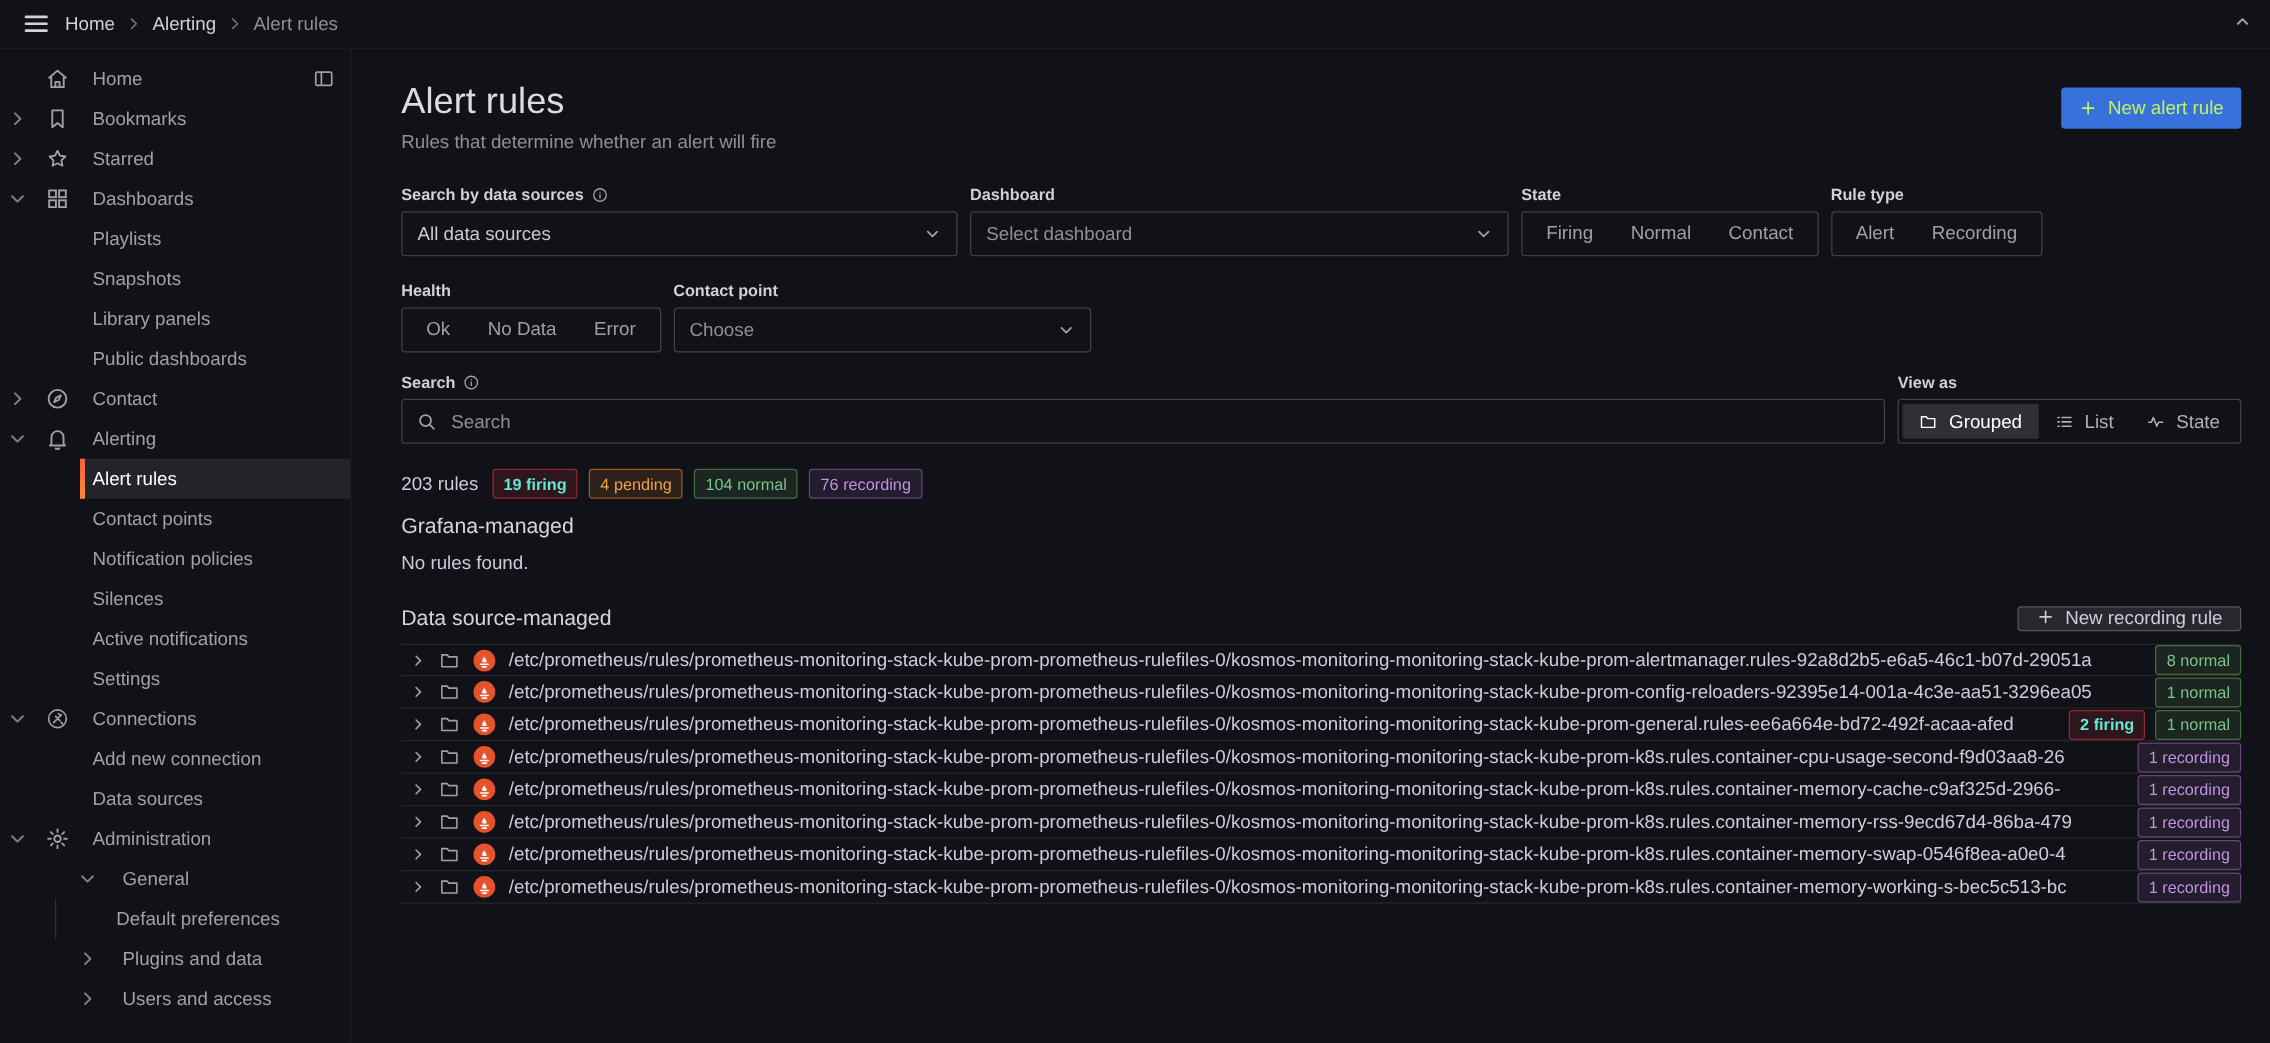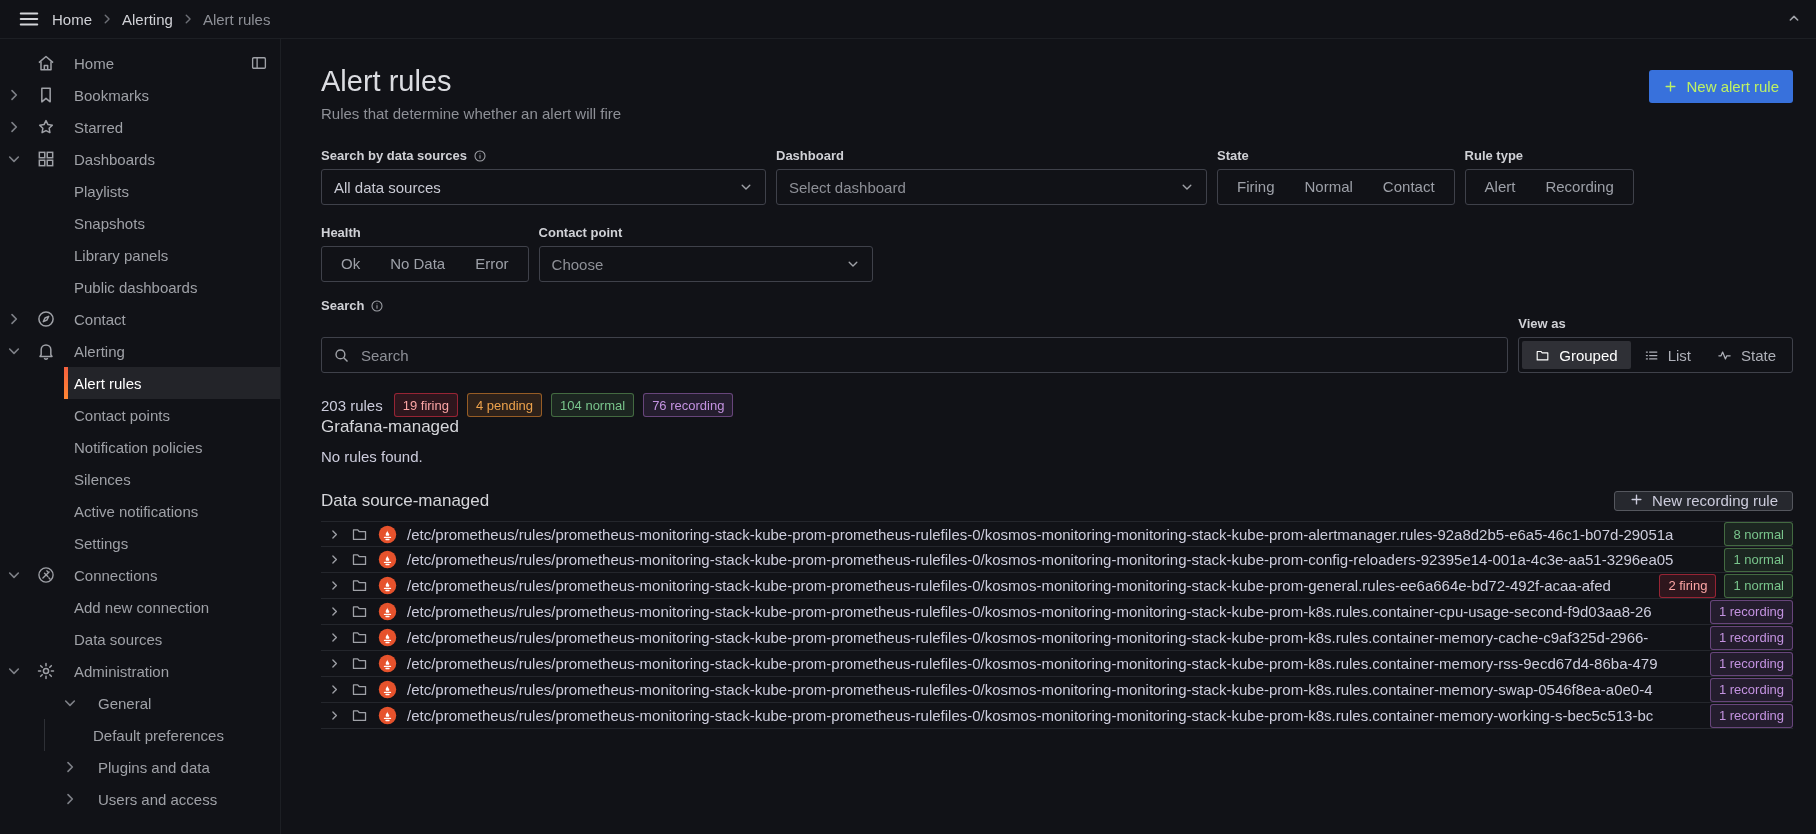--- a/index.html
+++ b/index.html
@@ -62,45 +62,45 @@
   .field-label { display:flex; align-items:center; gap:6px; font-size:13px; font-weight:700; color:#d0d1d6; margin-bottom:6px; }
   .info-ico { width:14px; height:14px; color:#9fa1a7; }
   .select { display:flex; align-items:center; justify-content:space-between; height:36px;
             border:1px solid #3f414a; border-radius:3px; padding:0 12px; cursor:pointer; background:transparent; }
   .select .sel-chev { width:14px; height:14px; color:#9fa1a7; }
   .sel-value { color:#c9cad4; }
   .sel-placeholder { color:#8e9097; }
   .radio-group { display:inline-flex; align-items:center; height:36px; border:1px solid #3f414a; border-radius:3px; padding:0 4px; }
   .radio-option { padding:0 15px; font-size:15px; font-weight:500; color:#9da0a8; cursor:pointer; line-height:34px; }
   .w-datasource { width:445px; } .w-dashboard { width:431px; } .w-contact { width:334px; }
-  .w-search { flex:1;gap:18px; }
+  .w-search { flex:1; }
   .search-box { display:flex; align-items:center; gap:9px; height:36px; border:1px solid #3f414a; border-radius:3px; padding:0 11px; }
   .search-box .icon { width:17px; height:17px; color:#9fa1a7; }
   .search-box input { flex:1; background:transparent; border:none; outline:none; color:#ccccdc;
                       font-size:15px; font-family:inherit; }
   .search-box input::placeholder { color:#8e9097; }
   .viewas-group { display:inline-flex; align-items:center; height:36px; border:1px solid #3f414a; border-radius:3px; padding:0 3px; }
   .viewas-option { display:flex; align-items:center; gap:9px; height:28px; padding:0 13px; border-radius:2px;
                    color:#aeb0b8; font-size:15px; font-weight:500; cursor:pointer; }
   .viewas-option .icon { width:15px; height:15px; }
   .viewas-option.selected { background:rgba(204,204,220,.16); color:#ffffff; }
 
   
   .badge { display:inline-flex; align-items:center; height:24px; padding:0 8px; border-radius:3px;
            font-size:13px; font-weight:500; border:1px solid; white-space:nowrap; }
-  .badge-firing    { color:#fca5a5; background:rgba(224,47,68,.14);   border-color:rgba(224,47,68,.6); }
+  .badge-firing    { color:#5eead4; background:rgba(224,47,68,.14);   border-color:rgba(224,47,68,.6);font-weight:bold; }
   .badge-pending   { color:#edA24c; background:rgba(255,152,48,.12);  border-color:rgba(255,152,48,.5); }
   .badge-normal    { color:#79c58c; background:rgba(115,191,105,.12); border-color:rgba(115,191,105,.45); }
   .badge-recording { color:#c392e0; background:rgba(184,119,217,.12); border-color:rgba(184,119,217,.45); }
 
   
   .summary-row { display:flex; align-items:center; gap:9px; margin-top:20px; }
   .summary-count { font-size:15px; color:#ccccdc; margin-right:2px; }
   .section-heading { font-size:17px; font-weight:500; color:#d5d6da; }
-  .gm-heading { margin-top:0; }
+  .gm-heading { margin-top:12px; }
   .empty-text { margin-top:11px; font-size:15px; color:#ccccdc; }
   .ds-header { margin-top:26px; display:flex; align-items:center; justify-content:space-between; }
   .rules-list { margin-top:10px; }
   .rule-row { height:26px; display:flex; align-items:center; gap:10px; border-bottom:1px solid #24262c; cursor:pointer; }
   .rule-row:first-child { border-top:1px solid #24262c; }
   .row-chev { width:13px; height:13px; color:#9fa1a7; margin-left:7px; }
   .row-folder { width:17px; height:17px; color:#9fa1a7; }
   .row-prom { width:19px; height:19px; }
   .rule-path { flex:1; min-width:0; overflow:hidden; white-space:nowrap; text-overflow:clip;
                color:#ccccdc; font-weight:500; font-size:15px; }

